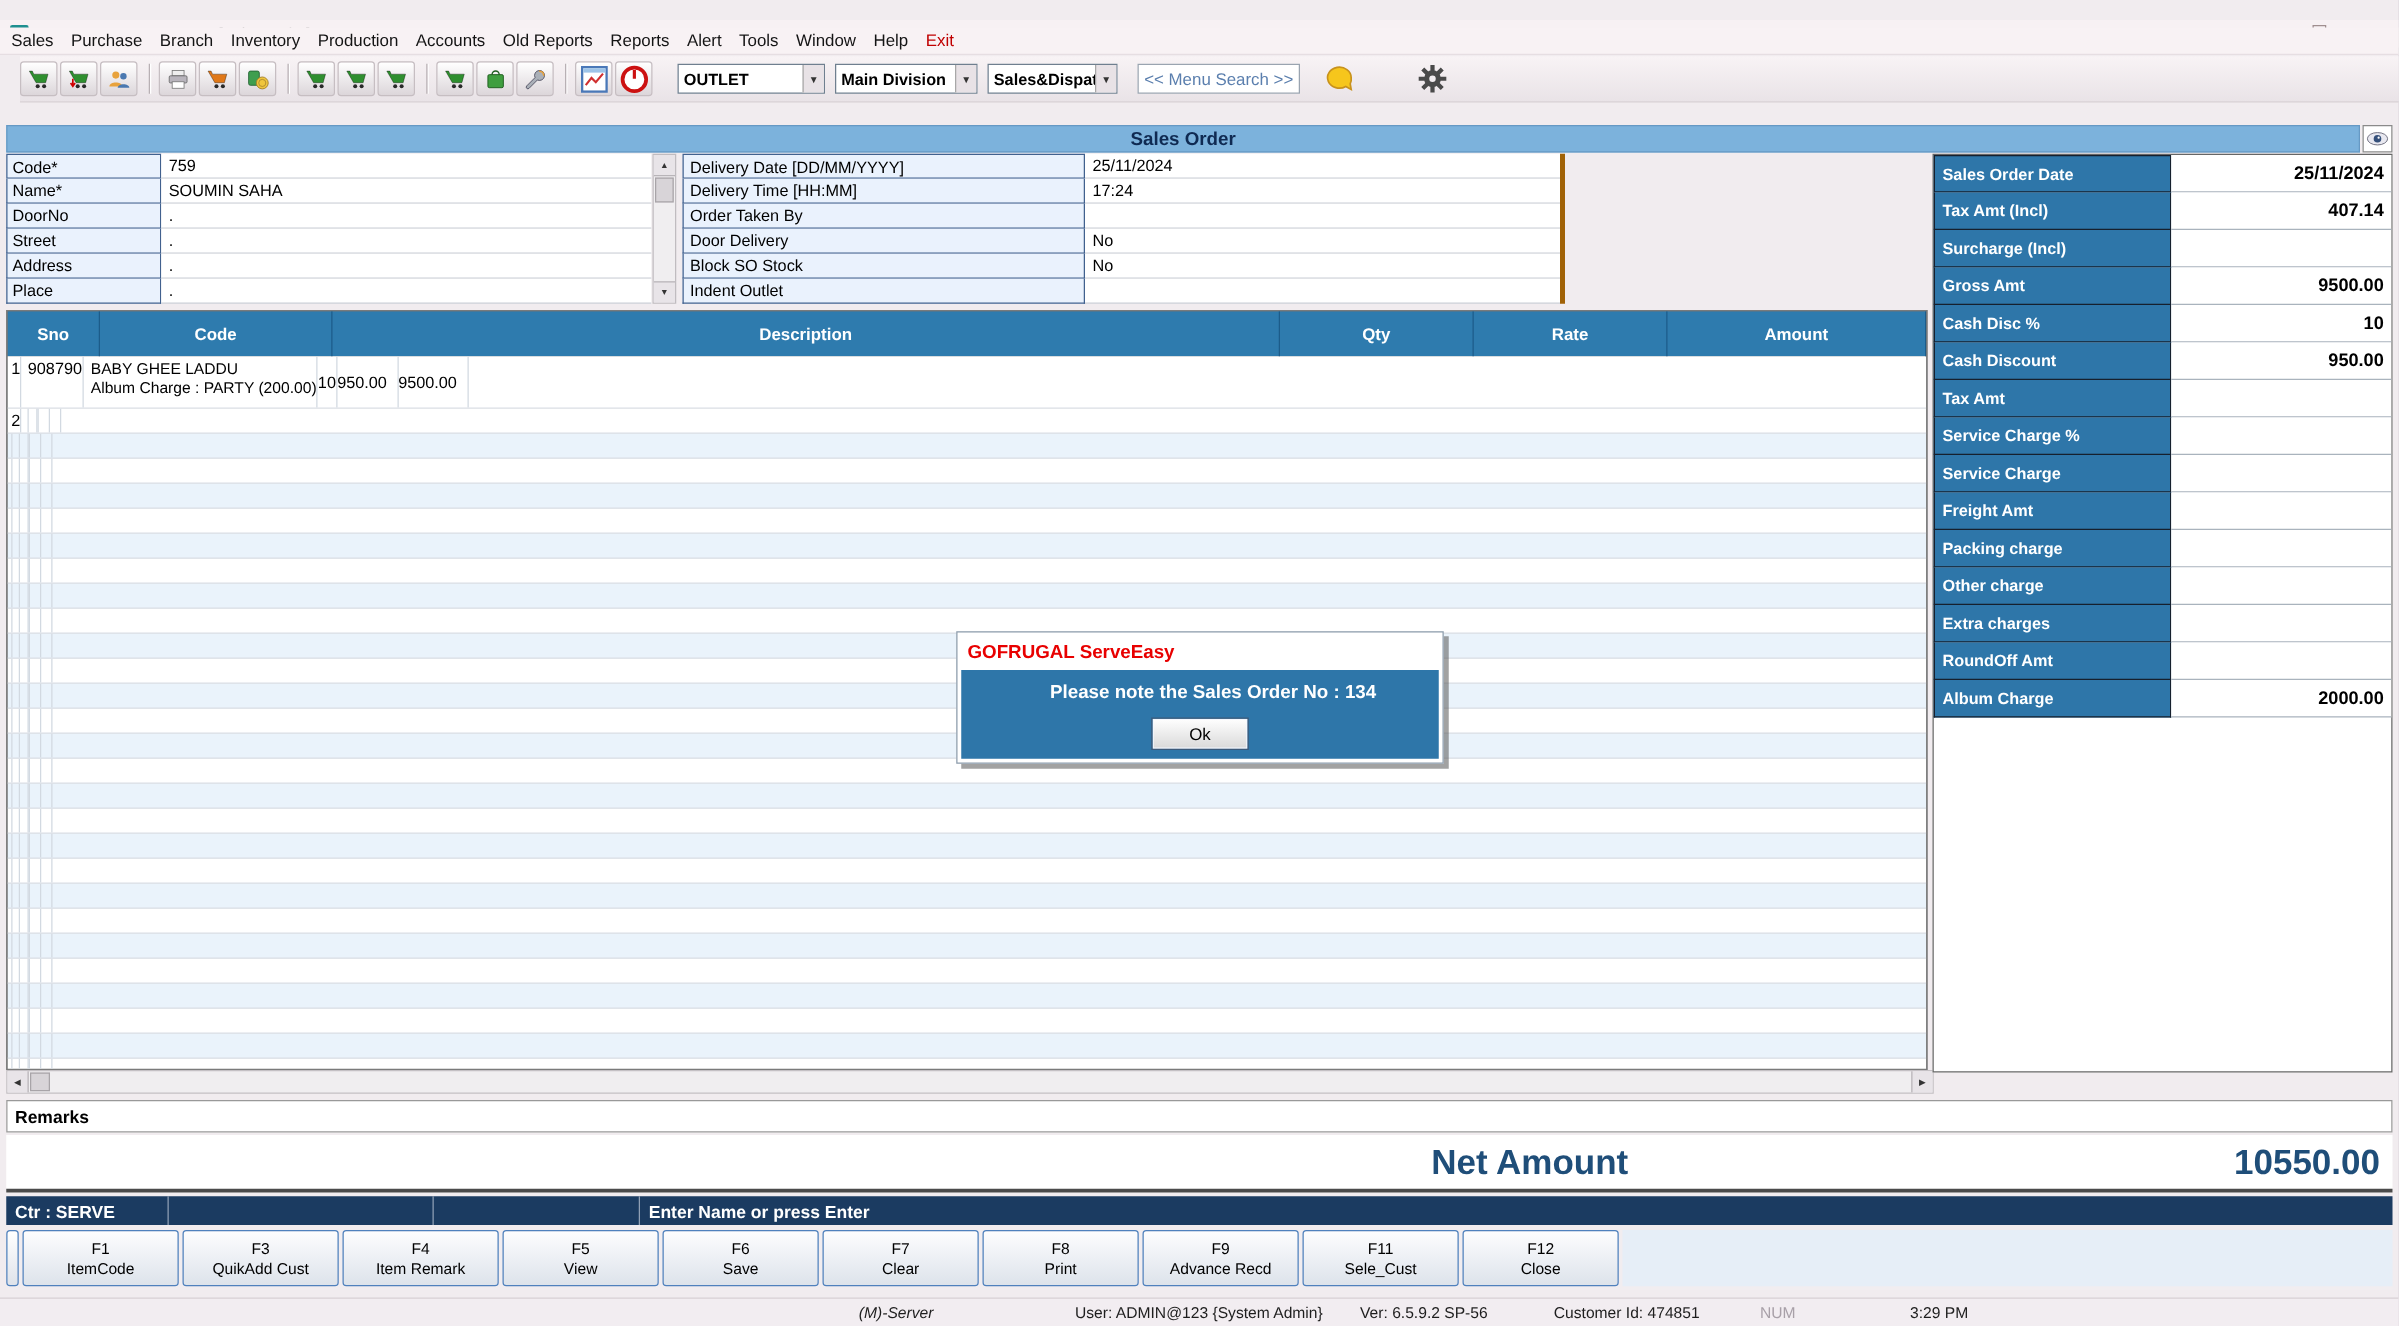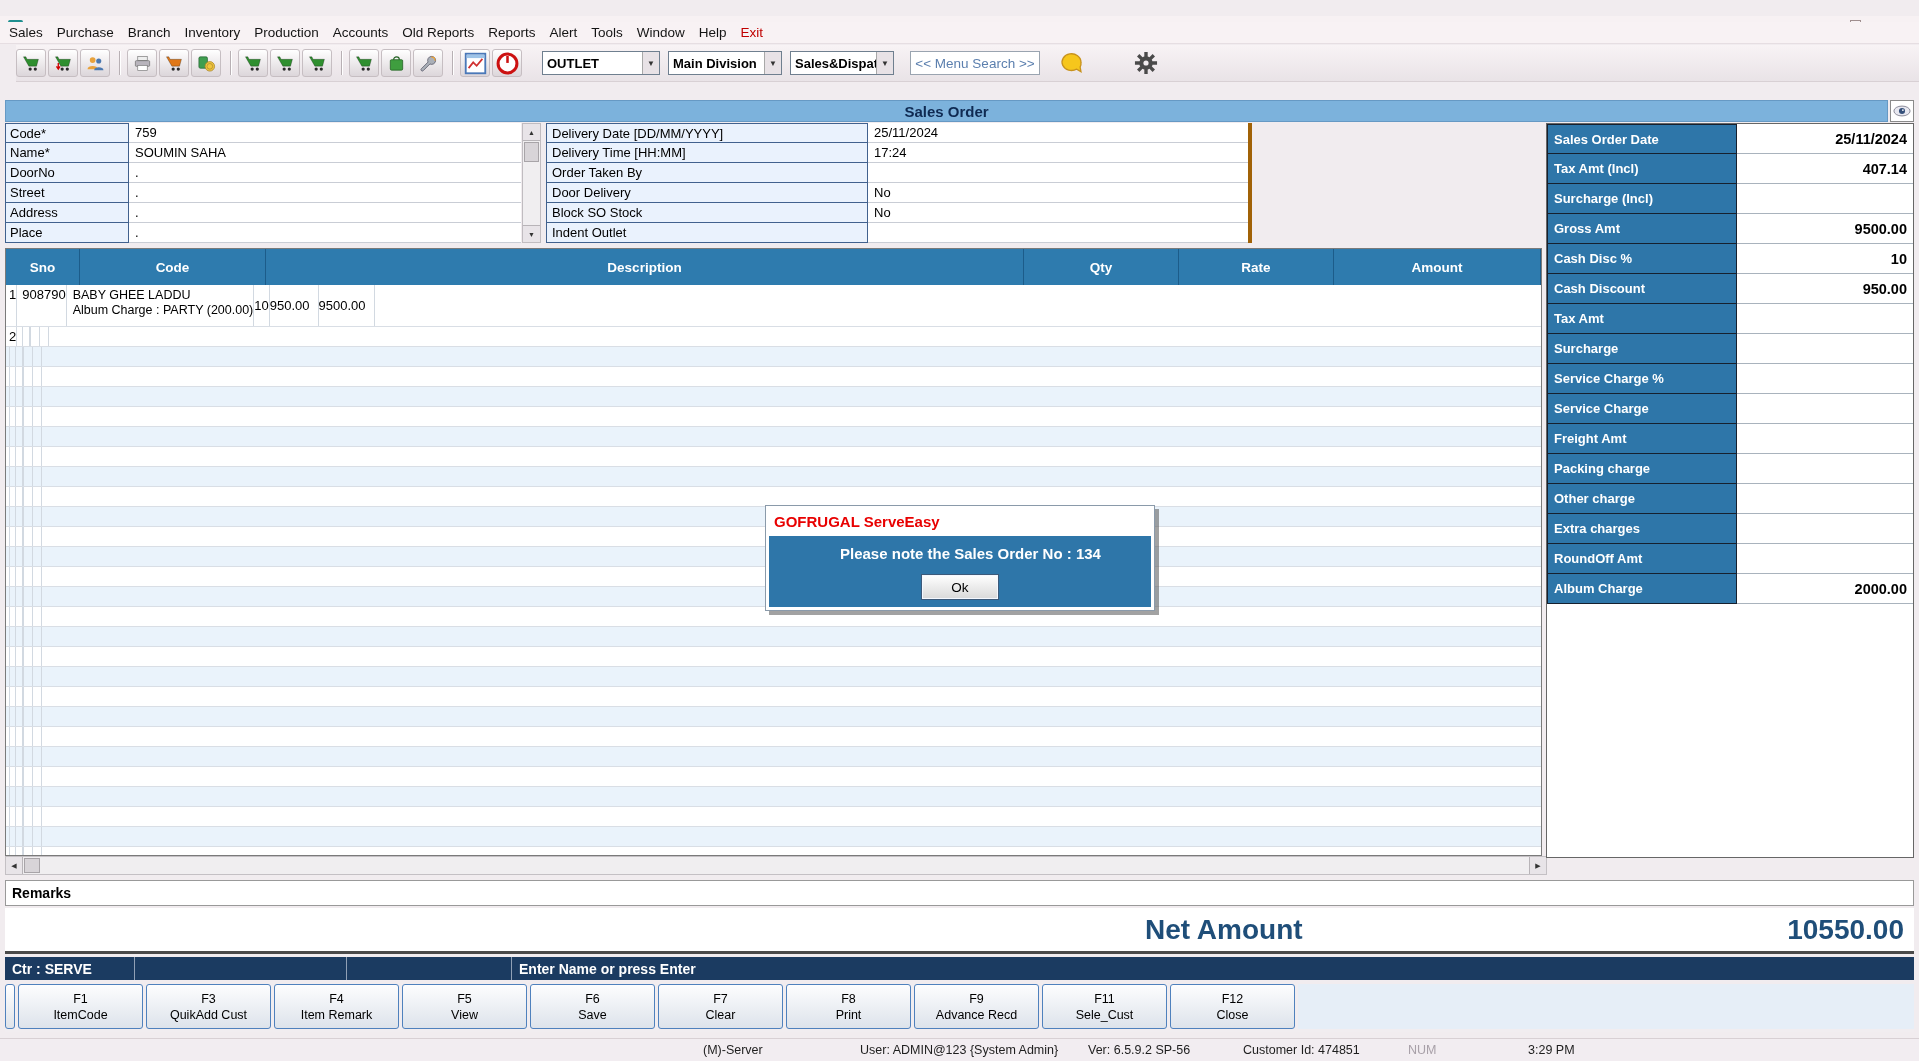--- a/index.html
+++ b/index.html
@@ -107,21 +107,21 @@
   .bb-cell { height:100%; display:flex; align-items:center; padding-left:7px; border-right:1px solid #90a0b5; }
   .bb-1 { width:130px; } .bb-2 { width:212px; } .bb-3 { width:165px; } .bb-4 { flex:1; border-right:none; }
   .fkeys { position:absolute; left:5px; top:984px; width:1909px; height:48px; background:#f1edf0; display:flex; align-items:flex-start; }
   .fk-stub { width:10px; height:45px; border:1px solid #4f81bd; border-radius:3px; background:linear-gradient(#fff,#dfe3ea); margin-right:3px; }
   .fk-btn { width:125px; height:45px; border:1px solid #4f81bd; border-radius:3px; background:linear-gradient(#fdfdfe,#dde3eb); margin-right:3px; display:flex; flex-direction:column; align-items:center; justify-content:center; font-size:12.5px; line-height:16px; cursor:default;text-align:center; }
   .fk-rest { flex:1; height:45px; background:#e6eef7; }
 
   
   .statusbar { position:absolute; left:0; top:1038px; width:1919px; height:23px; background:#f2edf1; border-top:1px solid #d8d0d4; font-size:12.5px; color:#1e1e1e; }
   .statusbar span { position:absolute; top:4px; white-space:nowrap; }
-  .st-server { left:703px; } .st-user { left:860px; } .st-ver { left:1088px; }
+  .st-server { left:687px;font-style:italic; } .st-user { left:860px; } .st-ver { left:1088px; }
   .st-cust { left:1243px; } .st-num { left:1408px; color:#a8a0a8; } .st-time { left:1528px; }
 
   .hidden-defs { position:absolute; width:0; height:0; overflow:hidden; }
 </style>
 </head>
 <body>
 
 <svg class="hidden-defs" aria-hidden="true">
   <defs>
     <symbol id="i-cart" viewBox="0 0 20 20">
@@ -715,24 +715,20 @@
       <div class="sum-row">
         <div class="sum-label">Cash Discount</div>
         <div class="sum-value">950.00</div>
       </div>
 
       <div class="sum-row">
         <div class="sum-label">Tax Amt</div>
         <div class="sum-value"></div>
       </div>
 
-      <div class="sum-row">
-        <div class="sum-label">Surcharge</div>
-        <div class="sum-value"></div>
-      </div>
 
       <div class="sum-row">
         <div class="sum-label">Service Charge %</div>
         <div class="sum-value"></div>
       </div>
 
       <div class="sum-row">
         <div class="sum-label">Service Charge</div>
         <div class="sum-value"></div>
       </div>

